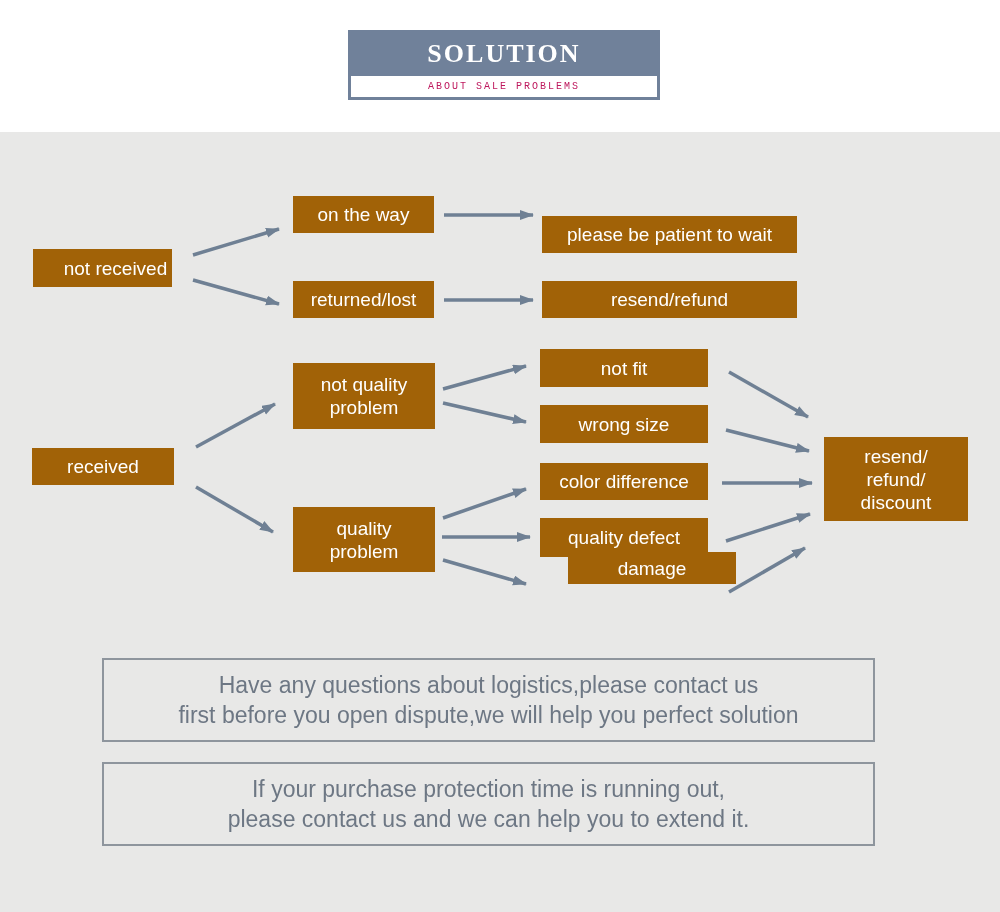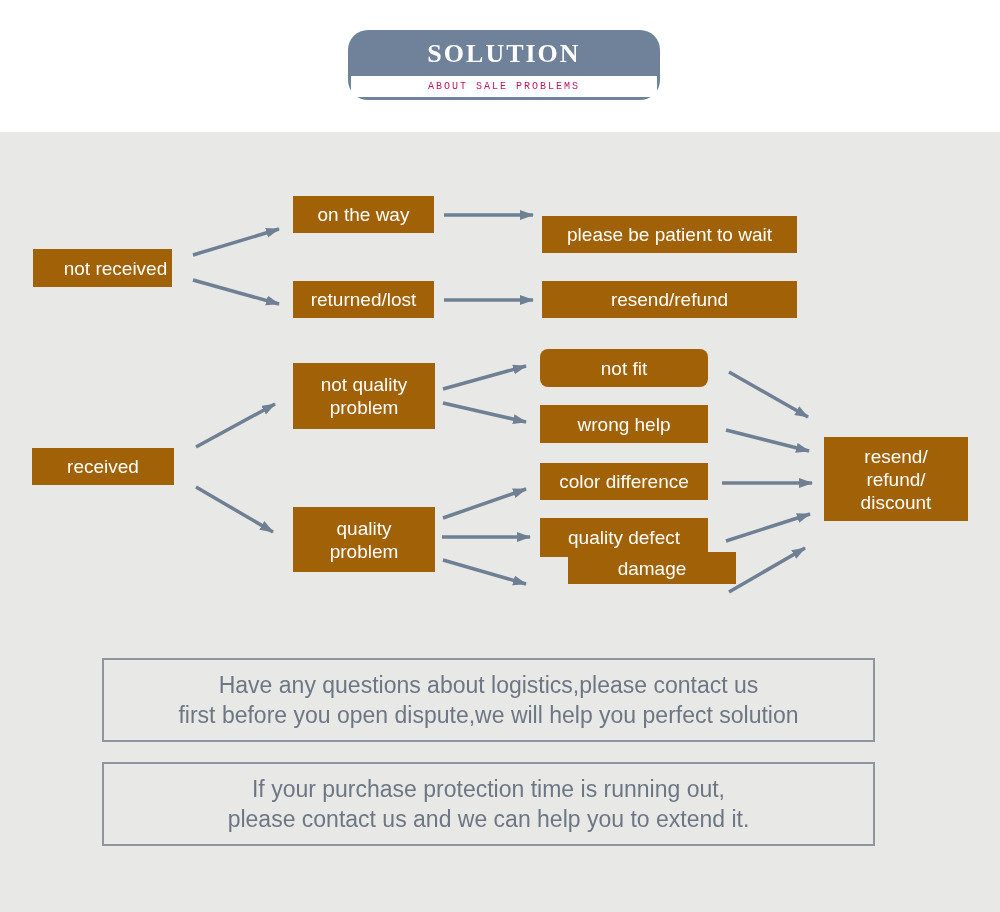--- a/index.html
+++ b/index.html
@@ -12,21 +12,20 @@
     overflow: hidden;
     font-family: "Liberation Sans", sans-serif;
   }
 
   
   .header-box {
     position: absolute;
     left: 348px; top: 30px;
     width: 312px; height: 70px;
     background: #70819A;
-    border-radius: 20px;
   }
   .header-title {
     position: absolute;
     left: 0; top: 0; right: 0; height: 47px;
     display: flex; align-items: center; justify-content: center;
     color: #ffffff;
     font-family: "Liberation Serif", serif;
     font-weight: bold;
     font-size: 26px;
     letter-spacing: 2px;
@@ -69,21 +68,21 @@
 
   
   .n-not-received   { left: 33px;  top: 249px; width: 139px; height: 38px; padding-left: 26px; }
   .n-on-the-way     { left: 293px; top: 196px; width: 141px; height: 37px; }
   .n-please-wait    { left: 542px; top: 196px; width: 255px; height: 37px; margin-top: 20px; }
   .n-returned-lost  { left: 293px; top: 281px; width: 141px; height: 37px; }
   .n-resend-refund  { left: 542px; top: 281px; width: 255px; height: 37px; }
   .n-received       { left: 32px;  top: 448px; width: 142px; height: 37px; }
   .n-not-quality    { left: 293px; top: 363px; width: 142px; height: 66px; }
   .n-quality        { left: 293px; top: 507px; width: 142px; height: 65px; }
-  .n-not-fit        { left: 540px; top: 349px; width: 168px; height: 38px; border-radius: 8px; }
+  .n-not-fit        { left: 540px; top: 349px; width: 168px; height: 38px; }
   .n-wrong-size     { left: 540px; top: 405px; width: 168px; height: 38px; }
   .n-color-diff     { left: 540px; top: 463px; width: 168px; height: 37px; }
   .n-quality-defect { left: 540px; top: 518px; width: 168px; height: 39px; }
   .n-damage         { left: 540px; top: 552px; width: 168px; height: 32px; margin-left: 28px; }
   .n-final          { left: 824px; top: 437px; width: 144px; height: 84px; }
 
   
   .note {
     position: absolute;
     left: 102px;
@@ -143,21 +142,21 @@
   <div class="node n-on-the-way">on the way</div>
   <div class="node n-please-wait">please be patient to wait</div>
   <div class="node n-returned-lost">returned/lost</div>
   <div class="node n-resend-refund">resend/refund</div>
   <div class="node n-received">received</div>
   <div class="node n-not-quality">not quality
 problem</div>
   <div class="node n-quality">quality
 problem</div>
   <div class="node n-not-fit">not fit</div>
-  <div class="node n-wrong-size">wrong help</div>
+  <div class="node n-wrong-size">wrong size</div>
   <div class="node n-color-diff">color difference</div>
   <div class="node n-quality-defect">quality defect</div>
   <div class="node n-damage">damage</div>
   <div class="node n-final">resend/
 refund/
 discount</div>
 
   <div class="note note-1">
     <span>Have any questions about logistics,please contact us</span>
     <span>first before you open dispute,we will help you perfect solution</span>

